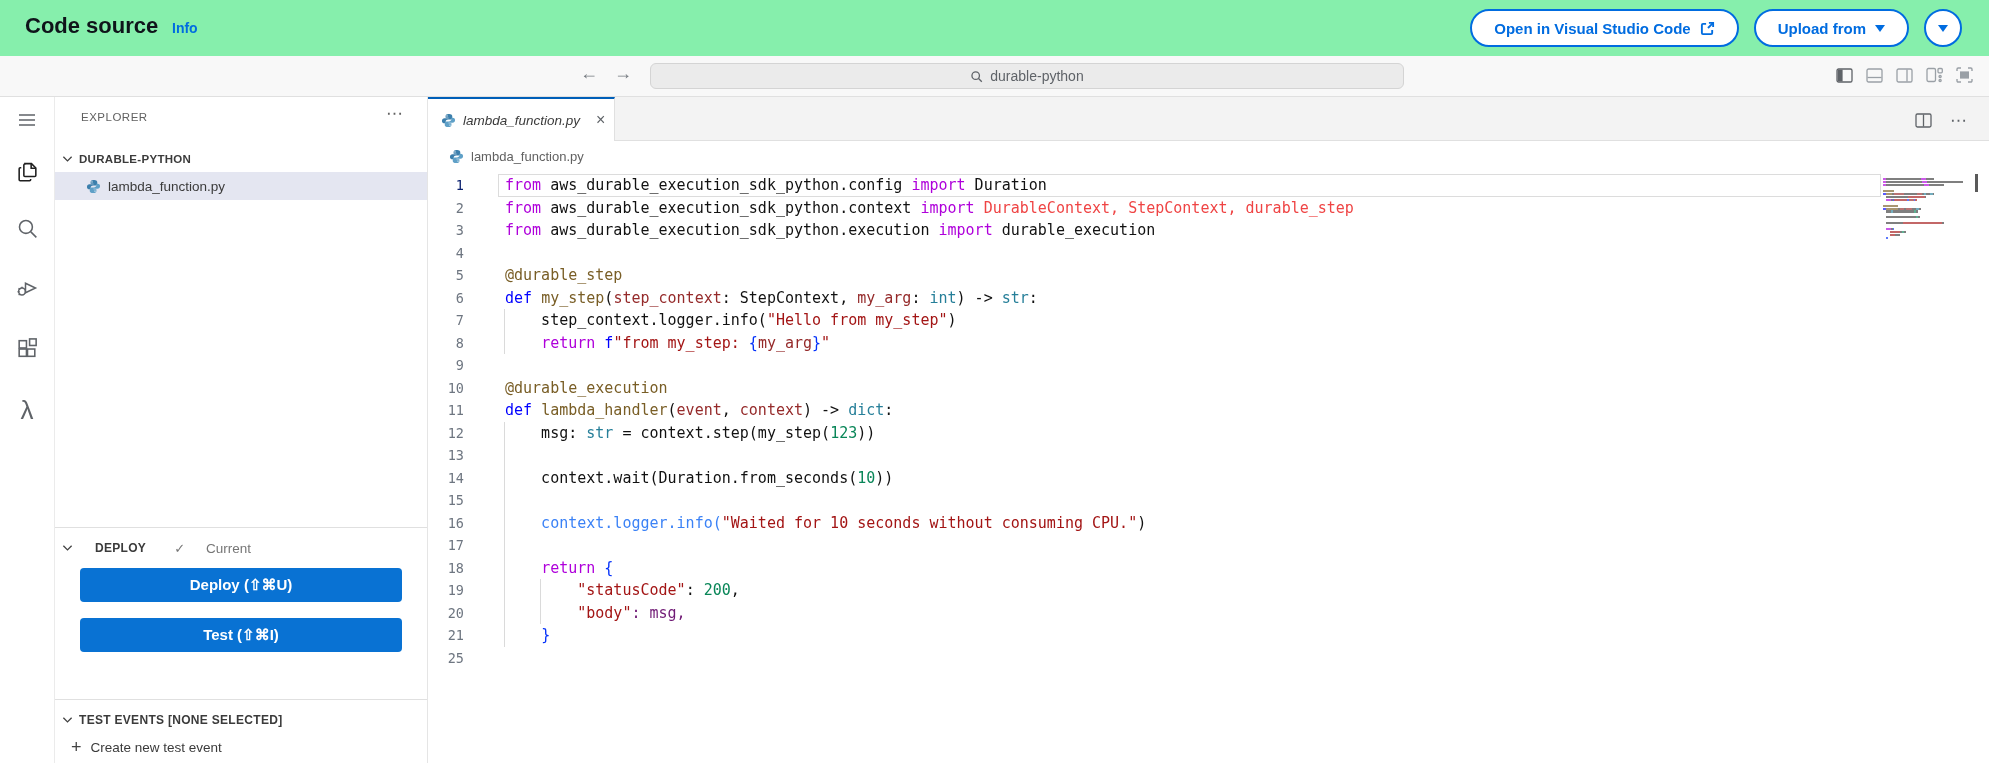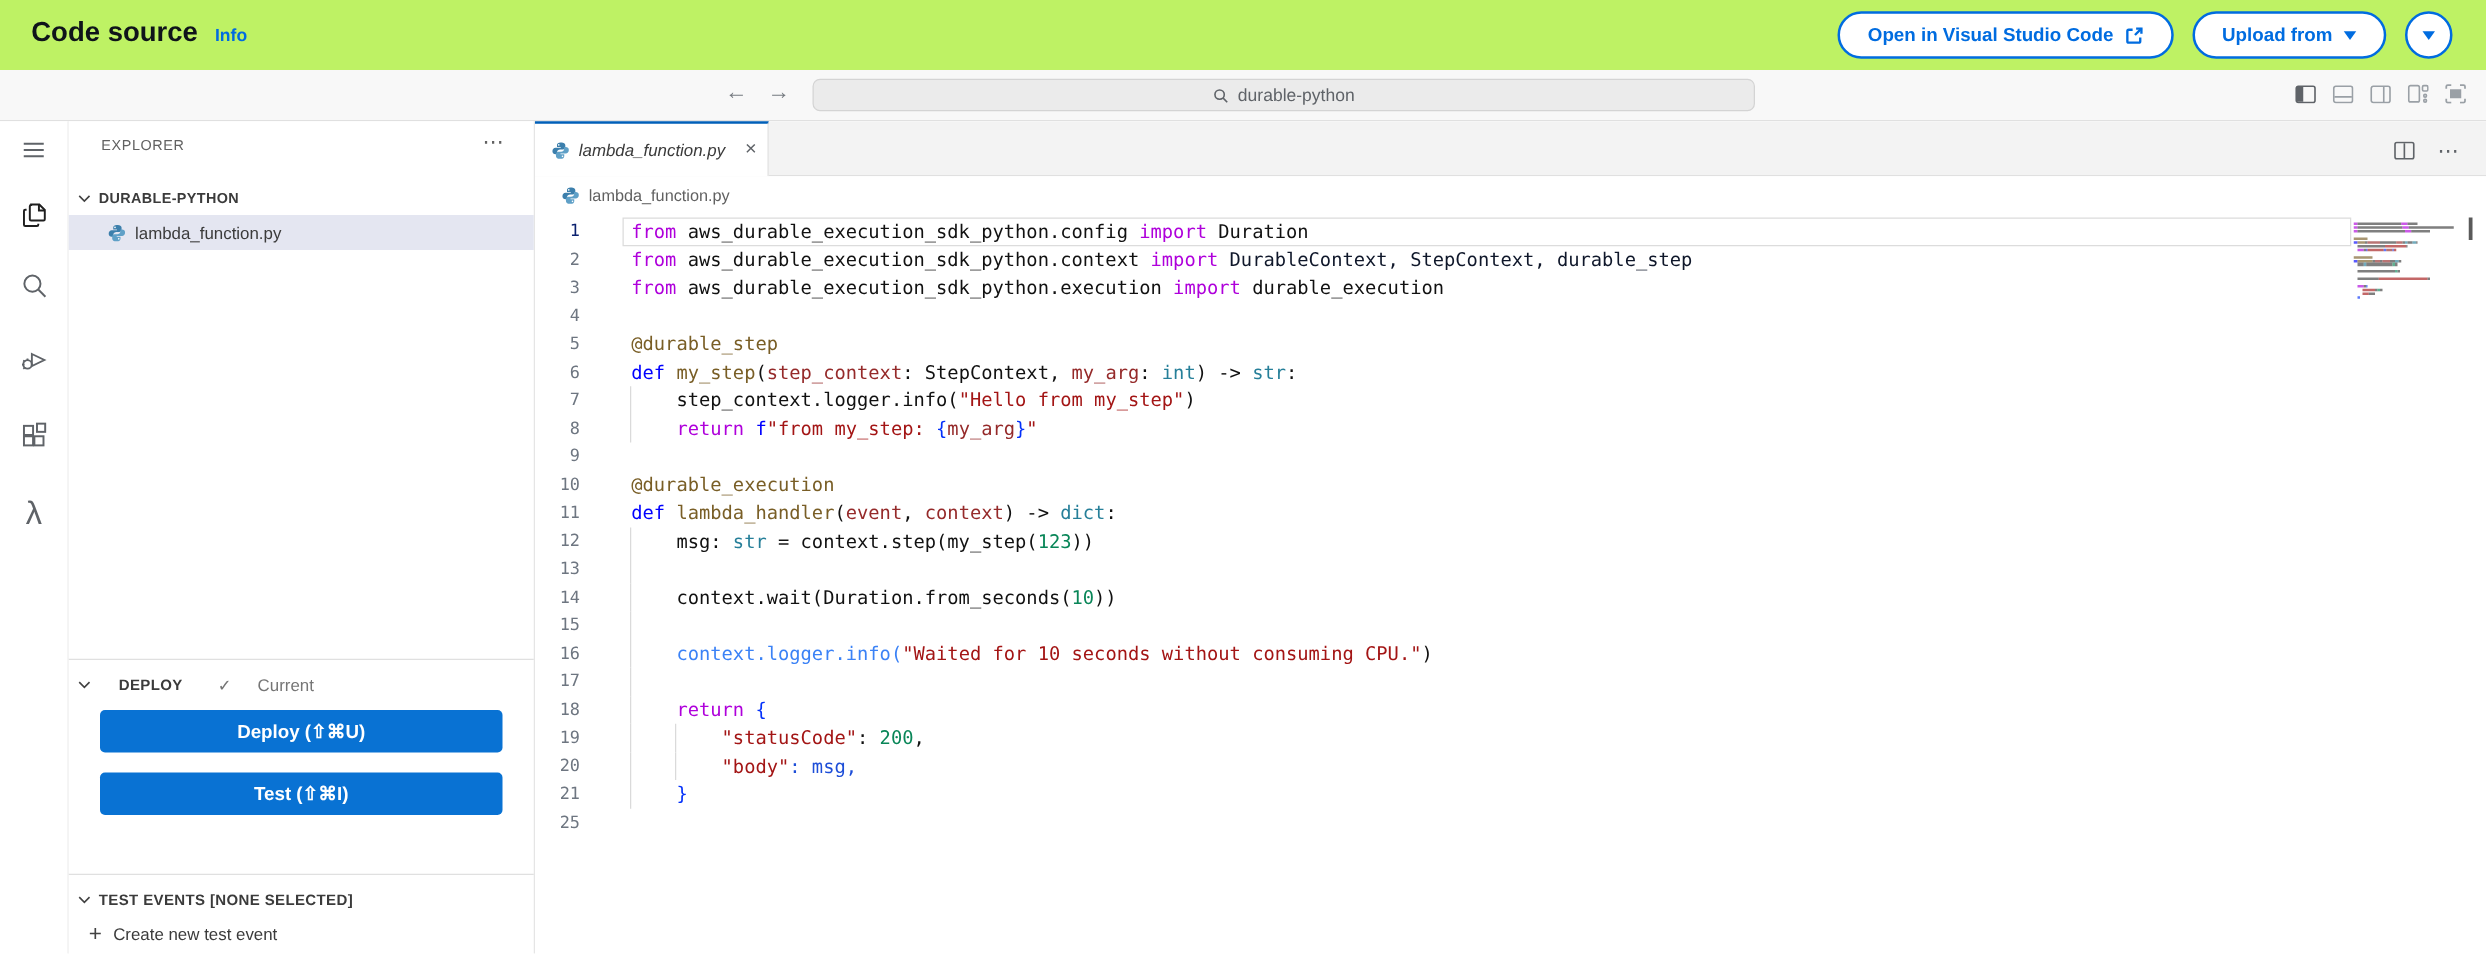--- a/index.html
+++ b/index.html
@@ -1,20 +1,20 @@
 <!DOCTYPE html>
 <html><head>
 <meta charset="utf-8">
 <style>
   html,body{margin:0;padding:0;background:#fff;font-family:"Liberation Sans",sans-serif;color:#1f1f1f;}
   #root{position:relative;width:1989px;height:763px;overflow:hidden;background:#fff;}
   svg{display:block;}
 
   
-  .hdr{position:absolute;top:0;left:0;right:0;height:56px;background:#bef264;}
+  .hdr{position:absolute;top:0;left:0;right:0;height:56px;background:#86efac;}
   .hdr-title{position:absolute;left:25px;top:13px;font-size:22px;font-weight:700;color:#0f141a;}
   .hdr-info{position:absolute;left:172px;top:20px;font-size:14px;font-weight:700;color:#006ce0;cursor:pointer;}
   .hdr-actions{position:absolute;right:27px;top:9px;display:flex;gap:15px;align-items:flex-end;}
   .btn-o{height:38px;border:2px solid #006ce0;border-radius:20px;background:#fff;color:#006ce0;
          font-weight:700;font-size:15px;font-family:inherit;display:flex;align-items:center;gap:9px;
          padding:0 22px;box-sizing:border-box;cursor:pointer;}
   .btn-circle{width:38px;height:38px;border-radius:50%;padding:0;justify-content:center;}
   .caret{width:0;height:0;border-left:5px solid transparent;border-right:5px solid transparent;border-top:7px solid #006ce0;}
 
   
@@ -284,39 +284,39 @@
             <circle cx="6.4" cy="3.1" r=".7" fill="#fff"></circle>
             <circle cx="9.6" cy="12.9" r=".7" fill="#fff"></circle>
           </svg>
       </span>
       <span>lambda_function.py</span>
     </div>
 
     <div class="codewrap">
       <div>
           <div class="code-line" style="top: 2px;"><div class="curline"></div><span class="ln ln-cur">1</span><span class="lc"><span style="color: rgb(175, 0, 219);">from</span><span style="color: rgb(17, 17, 17);"> aws_durable_execution_sdk_python.config </span><span style="color: rgb(175, 0, 219);">import</span><span style="color: rgb(17, 17, 17);"> Duration</span></span></div>
-          <div class="code-line" style="top: 24.5px;"><span class="ln">2</span><span class="lc"><span style="color: rgb(175, 0, 219);">from</span><span style="color: rgb(17, 17, 17);"> aws_durable_execution_sdk_python.context </span><span style="color: rgb(175, 0, 219);">import</span><span style="color: #0f172a;"> DurableContext, StepContext, durable_step</span></span></div>
+          <div class="code-line" style="top: 24.5px;"><span class="ln">2</span><span class="lc"><span style="color: rgb(175, 0, 219);">from</span><span style="color: rgb(17, 17, 17);"> aws_durable_execution_sdk_python.context </span><span style="color: rgb(175, 0, 219);">import</span><span style="color: #ef4444;"> DurableContext, StepContext, durable_step</span></span></div>
           <div class="code-line" style="top: 47px;"><span class="ln">3</span><span class="lc"><span style="color: rgb(175, 0, 219);">from</span><span style="color: rgb(17, 17, 17);"> aws_durable_execution_sdk_python.execution </span><span style="color: rgb(175, 0, 219);">import</span><span style="color: rgb(17, 17, 17);"> durable_execution</span></span></div>
           <div class="code-line" style="top: 69.5px;"><span class="ln">4</span><span class="lc"></span></div>
           <div class="code-line" style="top: 92px;"><span class="ln">5</span><span class="lc"><span style="color: rgb(121, 94, 38);">@durable_step</span></span></div>
           <div class="code-line" style="top: 114.5px;"><span class="ln">6</span><span class="lc"><span style="color: rgb(0, 0, 255);">def </span><span style="color: rgb(121, 94, 38);">my_step</span><span style="color: rgb(17, 17, 17);">(</span><span style="color: rgb(149, 42, 42);">step_context</span><span style="color: rgb(17, 17, 17);">: StepContext, </span><span style="color: rgb(149, 42, 42);">my_arg</span><span style="color: rgb(17, 17, 17);">: </span><span style="color: rgb(38, 127, 153);">int</span><span style="color: rgb(17, 17, 17);">) -&gt; </span><span style="color: rgb(38, 127, 153);">str</span><span style="color: rgb(17, 17, 17);">:</span></span></div>
           <div class="code-line" style="top: 137px;"><div class="guide" style="left: 76px;"></div><span class="ln">7</span><span class="lc"><span style="color: rgb(17, 17, 17);">    step_context.logger.info(</span><span style="color: rgb(163, 21, 21);">"Hello from my_step"</span><span style="color: rgb(17, 17, 17);">)</span></span></div>
           <div class="code-line" style="top: 159.5px;"><div class="guide" style="left: 76px;"></div><span class="ln">8</span><span class="lc"><span style="color: rgb(17, 17, 17);">    </span><span style="color: rgb(175, 0, 219);">return</span><span style="color: rgb(17, 17, 17);"> </span><span style="color: rgb(0, 0, 255);">f</span><span style="color: rgb(163, 21, 21);">"from my_step: </span><span style="color: rgb(4, 49, 250);">{</span><span style="color: rgb(149, 42, 42);">my_arg</span><span style="color: rgb(4, 49, 250);">}</span><span style="color: rgb(163, 21, 21);">"</span></span></div>
           <div class="code-line" style="top: 182px;"><span class="ln">9</span><span class="lc"></span></div>
           <div class="code-line" style="top: 204.5px;"><span class="ln">10</span><span class="lc"><span style="color: rgb(121, 94, 38);">@durable_execution</span></span></div>
           <div class="code-line" style="top: 227px;"><span class="ln">11</span><span class="lc"><span style="color: rgb(0, 0, 255);">def </span><span style="color: rgb(121, 94, 38);">lambda_handler</span><span style="color: rgb(17, 17, 17);">(</span><span style="color: rgb(149, 42, 42);">event</span><span style="color: rgb(17, 17, 17);">, </span><span style="color: rgb(149, 42, 42);">context</span><span style="color: rgb(17, 17, 17);">) -&gt; </span><span style="color: rgb(38, 127, 153);">dict</span><span style="color: rgb(17, 17, 17);">:</span></span></div>
           <div class="code-line" style="top: 249.5px;"><div class="guide" style="left: 76px;"></div><span class="ln">12</span><span class="lc"><span style="color: rgb(17, 17, 17);">    msg: </span><span style="color: rgb(38, 127, 153);">str</span><span style="color: rgb(17, 17, 17);"> = context.step(my_step(</span><span style="color: rgb(9, 134, 88);">123</span><span style="color: rgb(17, 17, 17);">))</span></span></div>
           <div class="code-line" style="top: 272px;"><div class="guide" style="left: 76px;"></div><span class="ln">13</span><span class="lc"></span></div>
           <div class="code-line" style="top: 294.5px;"><div class="guide" style="left: 76px;"></div><span class="ln">14</span><span class="lc"><span style="color: rgb(17, 17, 17);">    context.wait(Duration.from_seconds(</span><span style="color: rgb(9, 134, 88);">10</span><span style="color: rgb(17, 17, 17);">))</span></span></div>
           <div class="code-line" style="top: 317px;"><div class="guide" style="left: 76px;"></div><span class="ln">15</span><span class="lc"></span></div>
           <div class="code-line" style="top: 339.5px;"><div class="guide" style="left: 76px;"></div><span class="ln">16</span><span class="lc"><span style="color: #3b82f6;">    context.logger.info(</span><span style="color: rgb(163, 21, 21);">"Waited for 10 seconds without consuming CPU."</span><span style="color: rgb(17, 17, 17);">)</span></span></div>
           <div class="code-line" style="top: 362px;"><div class="guide" style="left: 76px;"></div><span class="ln">17</span><span class="lc"></span></div>
           <div class="code-line" style="top: 384.5px;"><div class="guide" style="left: 76px;"></div><span class="ln">18</span><span class="lc"><span style="color: rgb(17, 17, 17);">    </span><span style="color: rgb(175, 0, 219);">return</span><span style="color: rgb(17, 17, 17);"> </span><span style="color: rgb(4, 49, 250);">{</span></span></div>
           <div class="code-line" style="top: 407px;"><div class="guide" style="left: 76px;"></div><div class="guide" style="left: 112.12px;"></div><span class="ln">19</span><span class="lc"><span style="color: rgb(17, 17, 17);">        </span><span style="color: rgb(163, 21, 21);">"statusCode"</span><span style="color: rgb(17, 17, 17);">: </span><span style="color: rgb(9, 134, 88);">200</span><span style="color: rgb(17, 17, 17);">,</span></span></div>
-          <div class="code-line" style="top: 429.5px;"><div class="guide" style="left: 76px;"></div><div class="guide" style="left: 112.12px;"></div><span class="ln">20</span><span class="lc"><span style="color: rgb(17, 17, 17);">        </span><span style="color: rgb(163, 21, 21);">"body"</span><span style="color: #1d4ed8;">: msg,</span></span></div>
+          <div class="code-line" style="top: 429.5px;"><div class="guide" style="left: 76px;"></div><div class="guide" style="left: 112.12px;"></div><span class="ln">20</span><span class="lc"><span style="color: rgb(17, 17, 17);">        </span><span style="color: rgb(163, 21, 21);">"body"</span><span style="color: #701a75;">: msg,</span></span></div>
           <div class="code-line" style="top: 452px;"><div class="guide" style="left: 76px;"></div><span class="ln">21</span><span class="lc"><span style="color: rgb(17, 17, 17);">    </span><span style="color: rgb(4, 49, 250);">}</span></span></div>
           <div class="code-line" style="top: 474.5px;"><span class="ln">25</span><span class="lc"></span></div>
         </div>
       <div class="minimap">
           <div class="mm-line" style="top: 0px;">
             <div class="mm-sp" style="width: 3.4px; background: rgb(175, 0, 219); opacity: 0.65;"></div>
             <div class="mm-sp" style="width: 34.85px; background: rgb(58, 58, 58); opacity: 0.65;"></div>
             <div class="mm-sp" style="width: 5.1px; background: rgb(175, 0, 219); opacity: 0.65;"></div>
             <div class="mm-sp" style="width: 7.65px; background: rgb(58, 58, 58); opacity: 0.65;"></div>
           </div>

